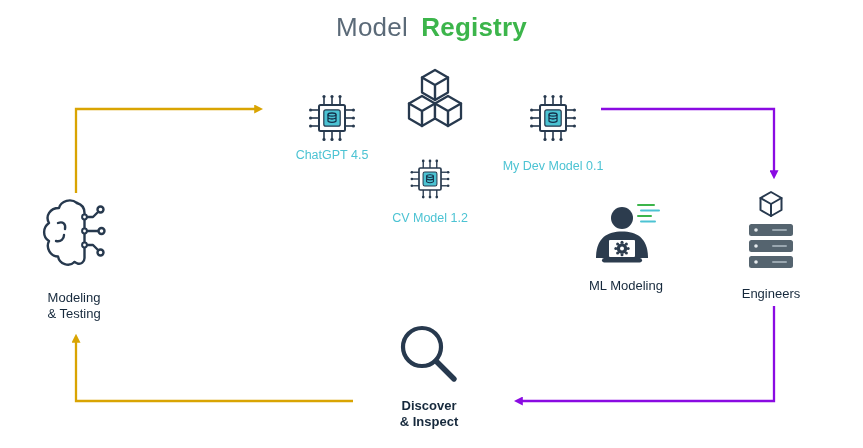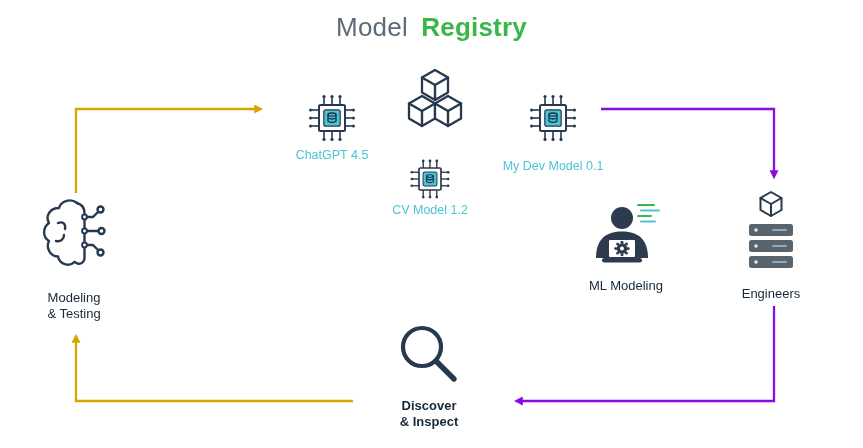--- a/index.html
+++ b/index.html
@@ -176,21 +176,21 @@
           <circle cx="47.4" cy="26" r="1.6"></circle>
           <circle cx="47.4" cy="34" r="1.6"></circle>
       </g>
       <rect class="chipbody" x="13" y="13" width="26" height="26" rx="1.5"></rect>
       <rect class="chipcore" x="17.8" y="17.8" width="16.4" height="16.4" rx="2"></rect>
       <g class="db">
         <ellipse cx="26" cy="22.6" rx="4" ry="1.6"></ellipse>
         <path d="M22 22.6 V29.4 M30 22.6 V29.4 M22 29.4 Q26 31.4 30 29.4 M22 26 Q26 28 30 26"></path>
       </g>
     </svg>
-    <div class="model-lbl" style="margin-top:2px;">CV Model 1.2</div>
+    <div class="model-lbl" style="margin-top:10px;">CV Model 1.2</div>
   </div>
 
   <div class="node" style="left:503px; top:92px; width:100px;gap:11px;">
     <svg width="52" height="52" viewBox="0 0 52 52">
       <g class="pin">
         <line x1="18" y1="13" x2="18" y2="6"></line>
           <line x1="26" y1="13" x2="26" y2="6"></line>
           <line x1="34" y1="13" x2="34" y2="6"></line>
         <line x1="18" y1="39" x2="18" y2="46"></line>
           <line x1="26" y1="39" x2="26" y2="46"></line>

